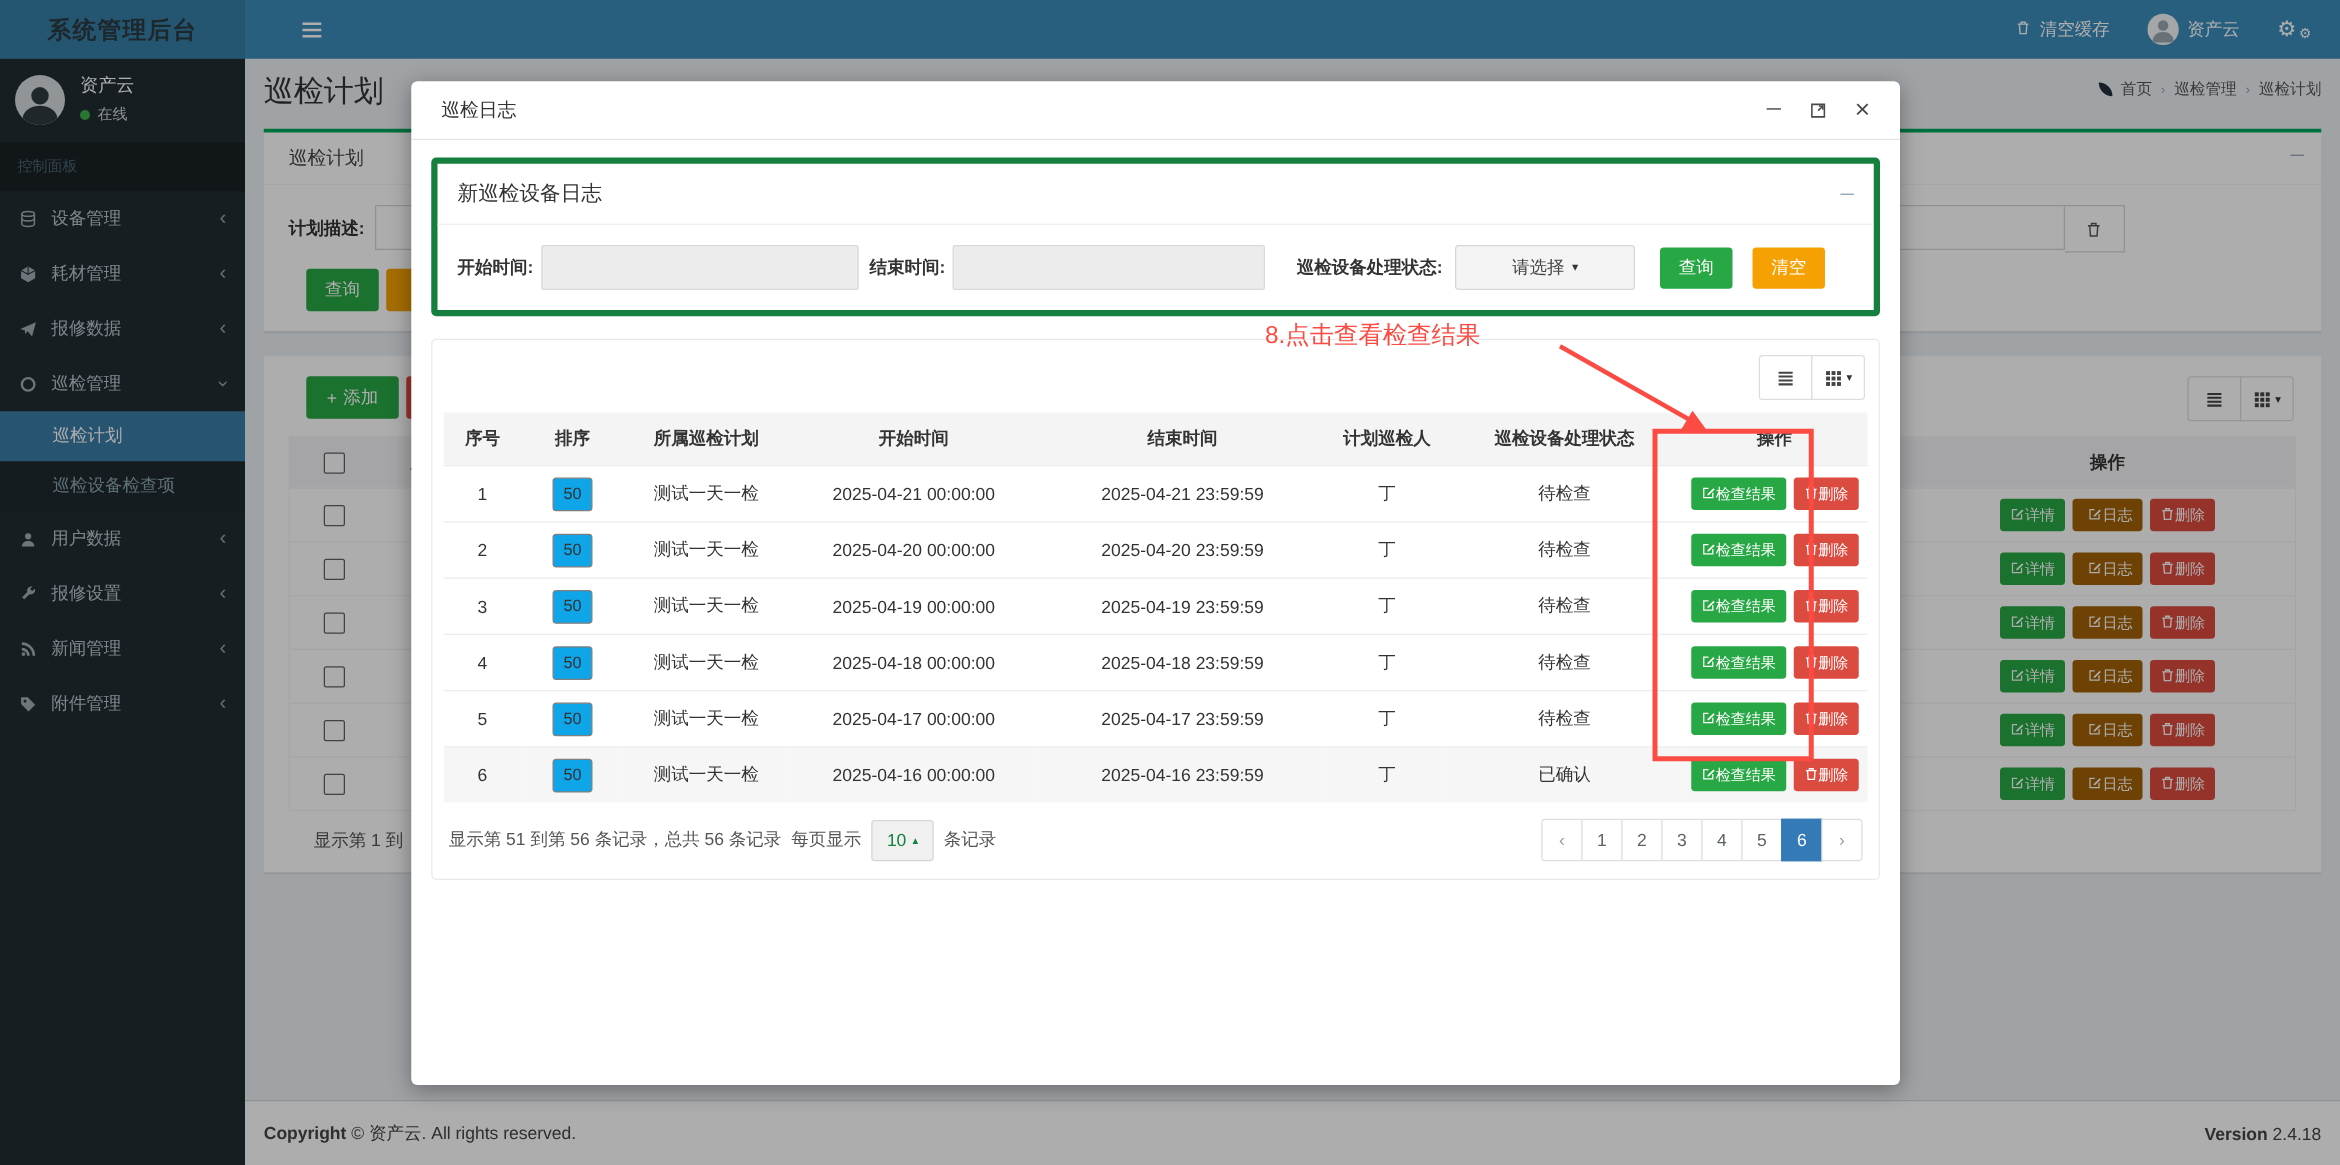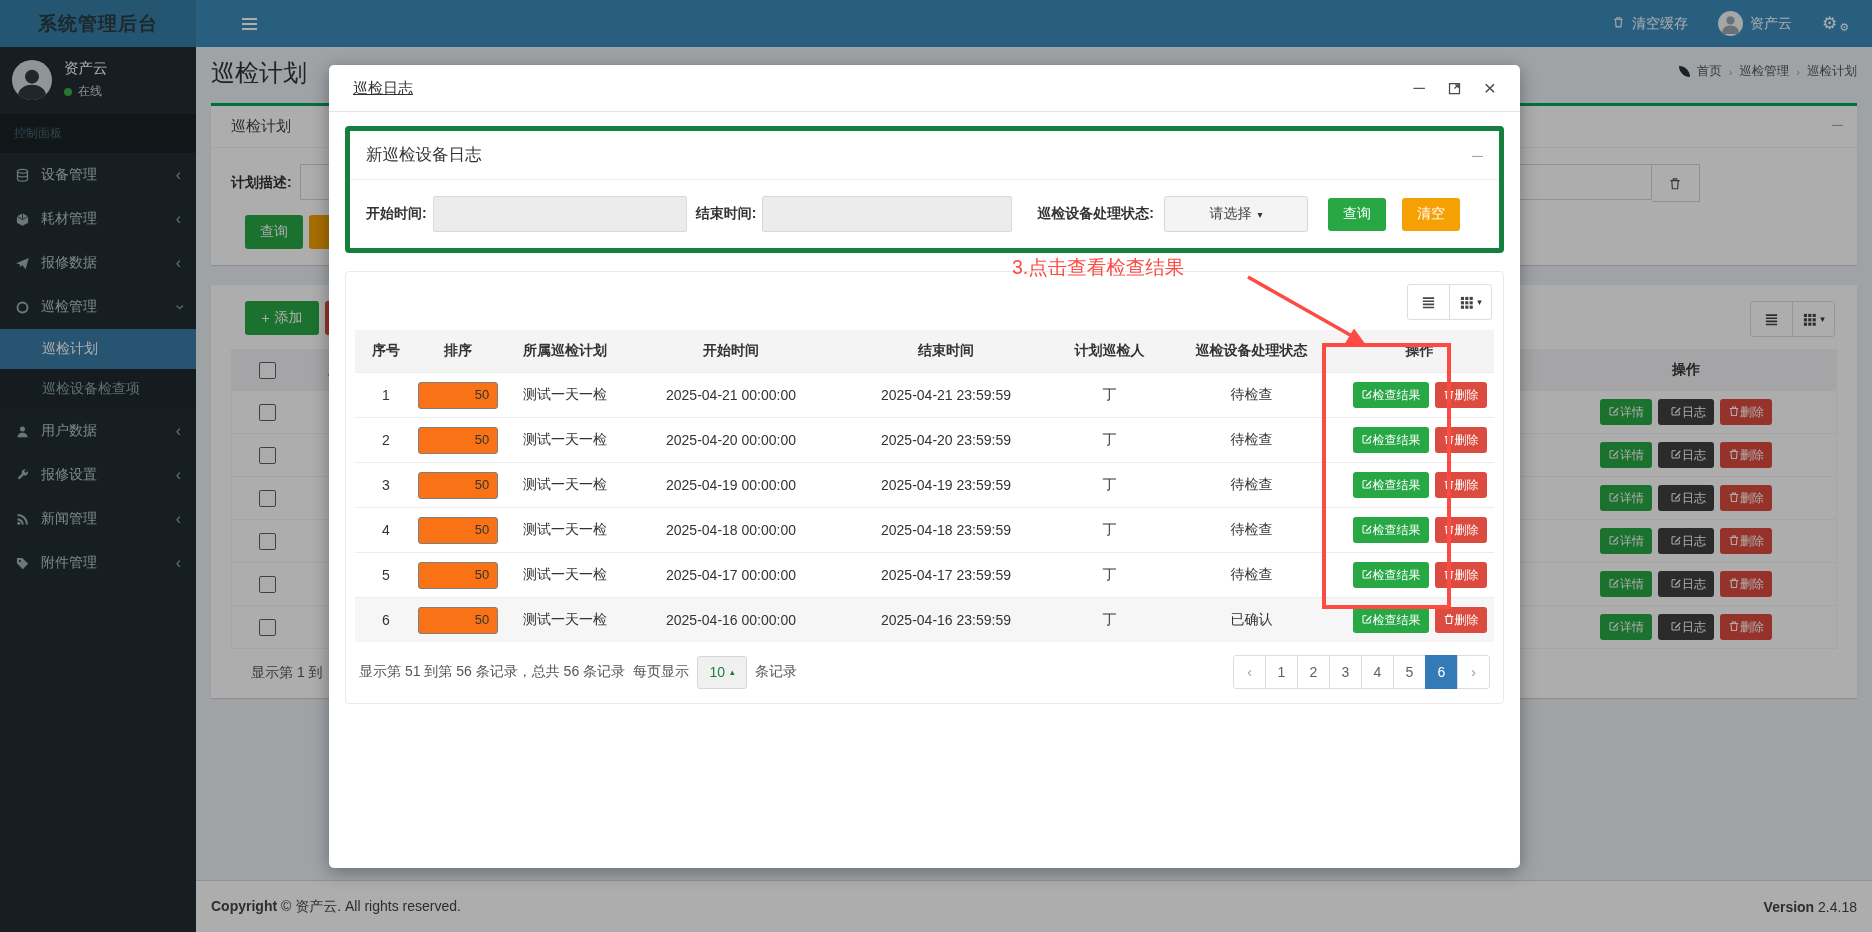--- a/index.html
+++ b/index.html
@@ -71,34 +71,34 @@
   .bgr{display:flex;align-items:center;height:42px;border-top:1px solid #f4f4f4;background:#fff;}
   .bgr.head{background:#f4f4f6;height:40px;border-top:none;font-weight:600;}
   .col-cb{width:70px;display:flex;justify-content:center;}
   .col-no{width:80px;text-align:center;}
   .col-fill{flex:1;}
   .col-ops{width:300px;display:flex;justify-content:center;gap:6px;}
   .cb{width:15px;height:15px;border:1.5px solid #5a6268;border-radius:2px;background:#fdfdfd;cursor:pointer;}
   .abtn{display:inline-flex;align-items:center;gap:0;height:26px;padding:0 8px;border:none;border-radius:3px;color:#fff;font-size:12px;cursor:pointer;font-family:inherit;}
   .abtn svg{width:12px;height:12px;}
   .abtn-green{background:#28a745;}
-  .abtn-yellow{background:#404040;padding-left:12px;}
+  .abtn-yellow{background:#a16207;padding-left:12px;}
   .abtn-red{background:#dc4b3f;}
   .bg-info{margin:15px 0 0 6px;font-size:14px;color:#555;padding-left:14px;}
 
   
   .footer{position:absolute;left:196px;right:0;bottom:0;height:52px;background:#fff;border-top:1px solid #d2d6de;
           display:flex;align-items:center;justify-content:space-between;padding:0 15px;font-size:14px;color:#444;box-sizing:border-box;z-index:2;}
 
   
   .overlay{position:absolute;inset:0;background:rgba(0,0,0,.32);z-index:40;}
   .modal{position:absolute;left:329px;top:65px;width:1191px;height:803px;background:#fff;z-index:50;border-radius:5px;
          box-shadow:0 4px 18px rgba(0,0,0,.35);box-sizing:border-box;}
   .modal-head{height:46px;border-bottom:1px solid #e5e5e5;display:flex;align-items:center;padding:0 24px;}
-  .m-title{font-size:15px;color:#333;flex:1;text-decoration:underline;}
+  .m-title{font-size:15px;color:#333;flex:1;}
   .mh-tools{display:flex;align-items:center;gap:22px;color:#4a4a4a;}
   .mh-tools span{cursor:pointer;display:inline-flex;align-items:center;}
   .mh-min{font-size:16px;font-weight:bold;}
   .mh-close{font-size:21px;}
   .modal-body{padding:14px 16px;}
   .mpanel{border:5px solid #15803d;border-radius:4px;}
   .mpanel-head{display:flex;align-items:center;justify-content:space-between;padding:13px 16px;font-size:16.5px;color:#333;}
   .m-minus{color:#8fa6bc;font-weight:bold;font-size:15px;cursor:pointer;}
   .mform{border-top:1px solid #f0f0f0;padding:16px;display:flex;align-items:center;}
   .mform .flabel{margin-right:6px;}
@@ -115,21 +115,21 @@
   .mtable th{height:40px;background:#f4f4f5;font-weight:600;text-align:center;}
   .mtable td{height:42px;text-align:center;border-top:1px solid #ececec;}
   .mtable tr.hl td{background:#f6f6f6;}
   .mtable th:nth-child(1){width:60px;}
   .mtable th:nth-child(2){width:80px;}
   .mtable th:nth-child(3){width:130px;}
   .mtable th:nth-child(4){width:198px;}
   .mtable th:nth-child(5){width:228px;}
   .mtable th:nth-child(6){width:95px;}
   .mtable th:nth-child(7){width:185px;}
-  .sortbox{display:inline-block;width:30px;height:25px;line-height:24px;border:1px solid #7f7f7f;border-radius:3px;background:#f97316;font-size:13px;text-align:center;padding-left:48px;}
+  .sortbox{display:inline-block;width:30px;height:25px;line-height:24px;border:1px solid #7f7f7f;border-radius:3px;background:#0ea5e9;font-size:13px;text-align:center;}
   .acts{display:inline-flex;gap:6px;}
   .mpage{display:flex;align-items:center;justify-content:space-between;padding:13px 4px 6px 4px;font-size:14px;color:#555;}
   .mpage-left{display:flex;align-items:center;gap:8px;}
   .psize{display:inline-flex;align-items:center;justify-content:center;gap:5px;min-width:48px;height:31px;background:#f0f0f0;border:1px solid #d5d5d5;border-radius:3px;cursor:pointer;color:#15803d;}
   .psize .caret{font-size:9px;}
   .mpage-list{display:flex;list-style:none;margin:0;padding:0;}
   .mpage-list li{min-width:33px;height:34px;display:flex;align-items:center;justify-content:center;border:1px solid #ddd;margin-left:-1px;background:#fff;color:#5a6268;font-size:14px;cursor:pointer;padding:0 4px;box-sizing:border-box;}
   .mpage-list li:first-child{border-radius:3px 0 0 3px;color:#999;}
   .mpage-list li:last-child{border-radius:0 3px 3px 0;color:#999;}
   .mpage-list li.active{background:#337ab7;border-color:#337ab7;color:#fff;}
@@ -783,20 +783,20 @@
               <li>4</li>
               <li>5</li>
               <li class="active">6</li>
               <li>›</li>
             </ul>
         </div>
       </div>
     </div>
   </div>
 
-  <div class="ann-text">3.点击查看检查结果</div>
+  <div class="ann-text">8.点击查看检查结果</div>
   <div class="ann-rect"></div>
   <svg class="ann-arrow">
     <line x1="1248" y1="277" x2="1352" y2="336" stroke="#fb4b42" stroke-width="3.5"></line>
     <polygon points="1366,345 1345,343.5 1354,328.5" fill="#fb4b42"></polygon>
   </svg>
 
 </div>
 
 </body></html>

